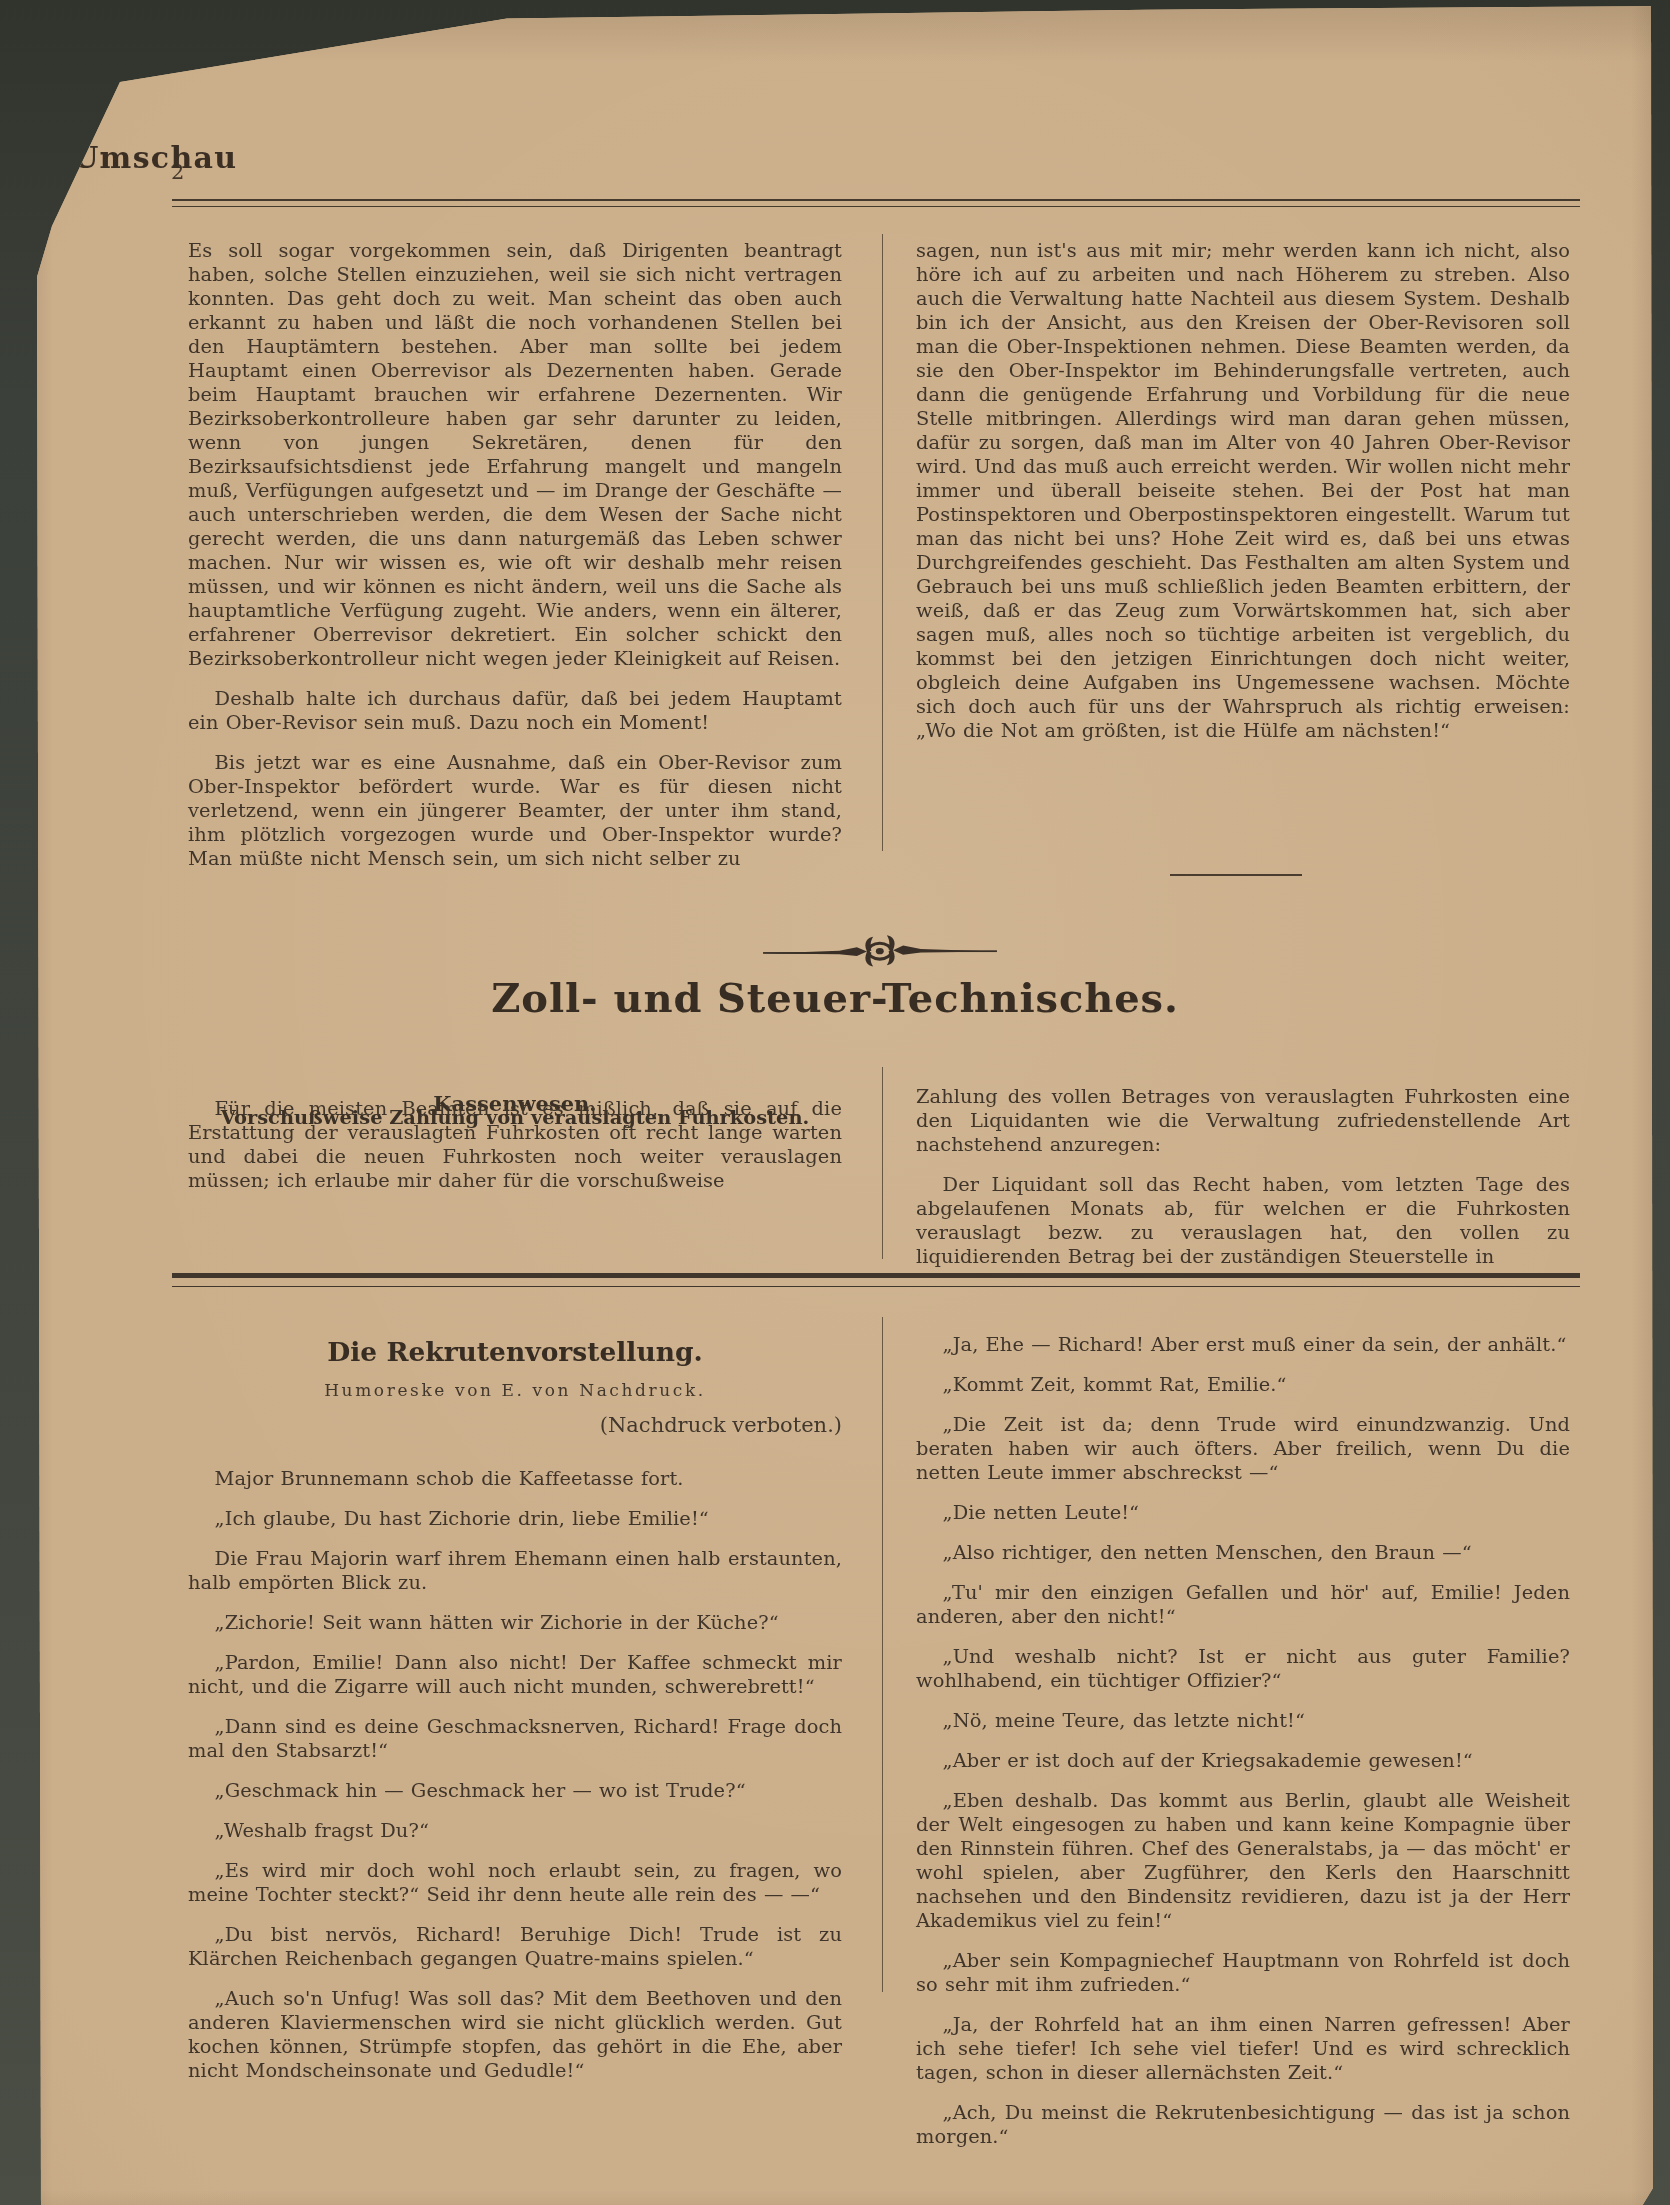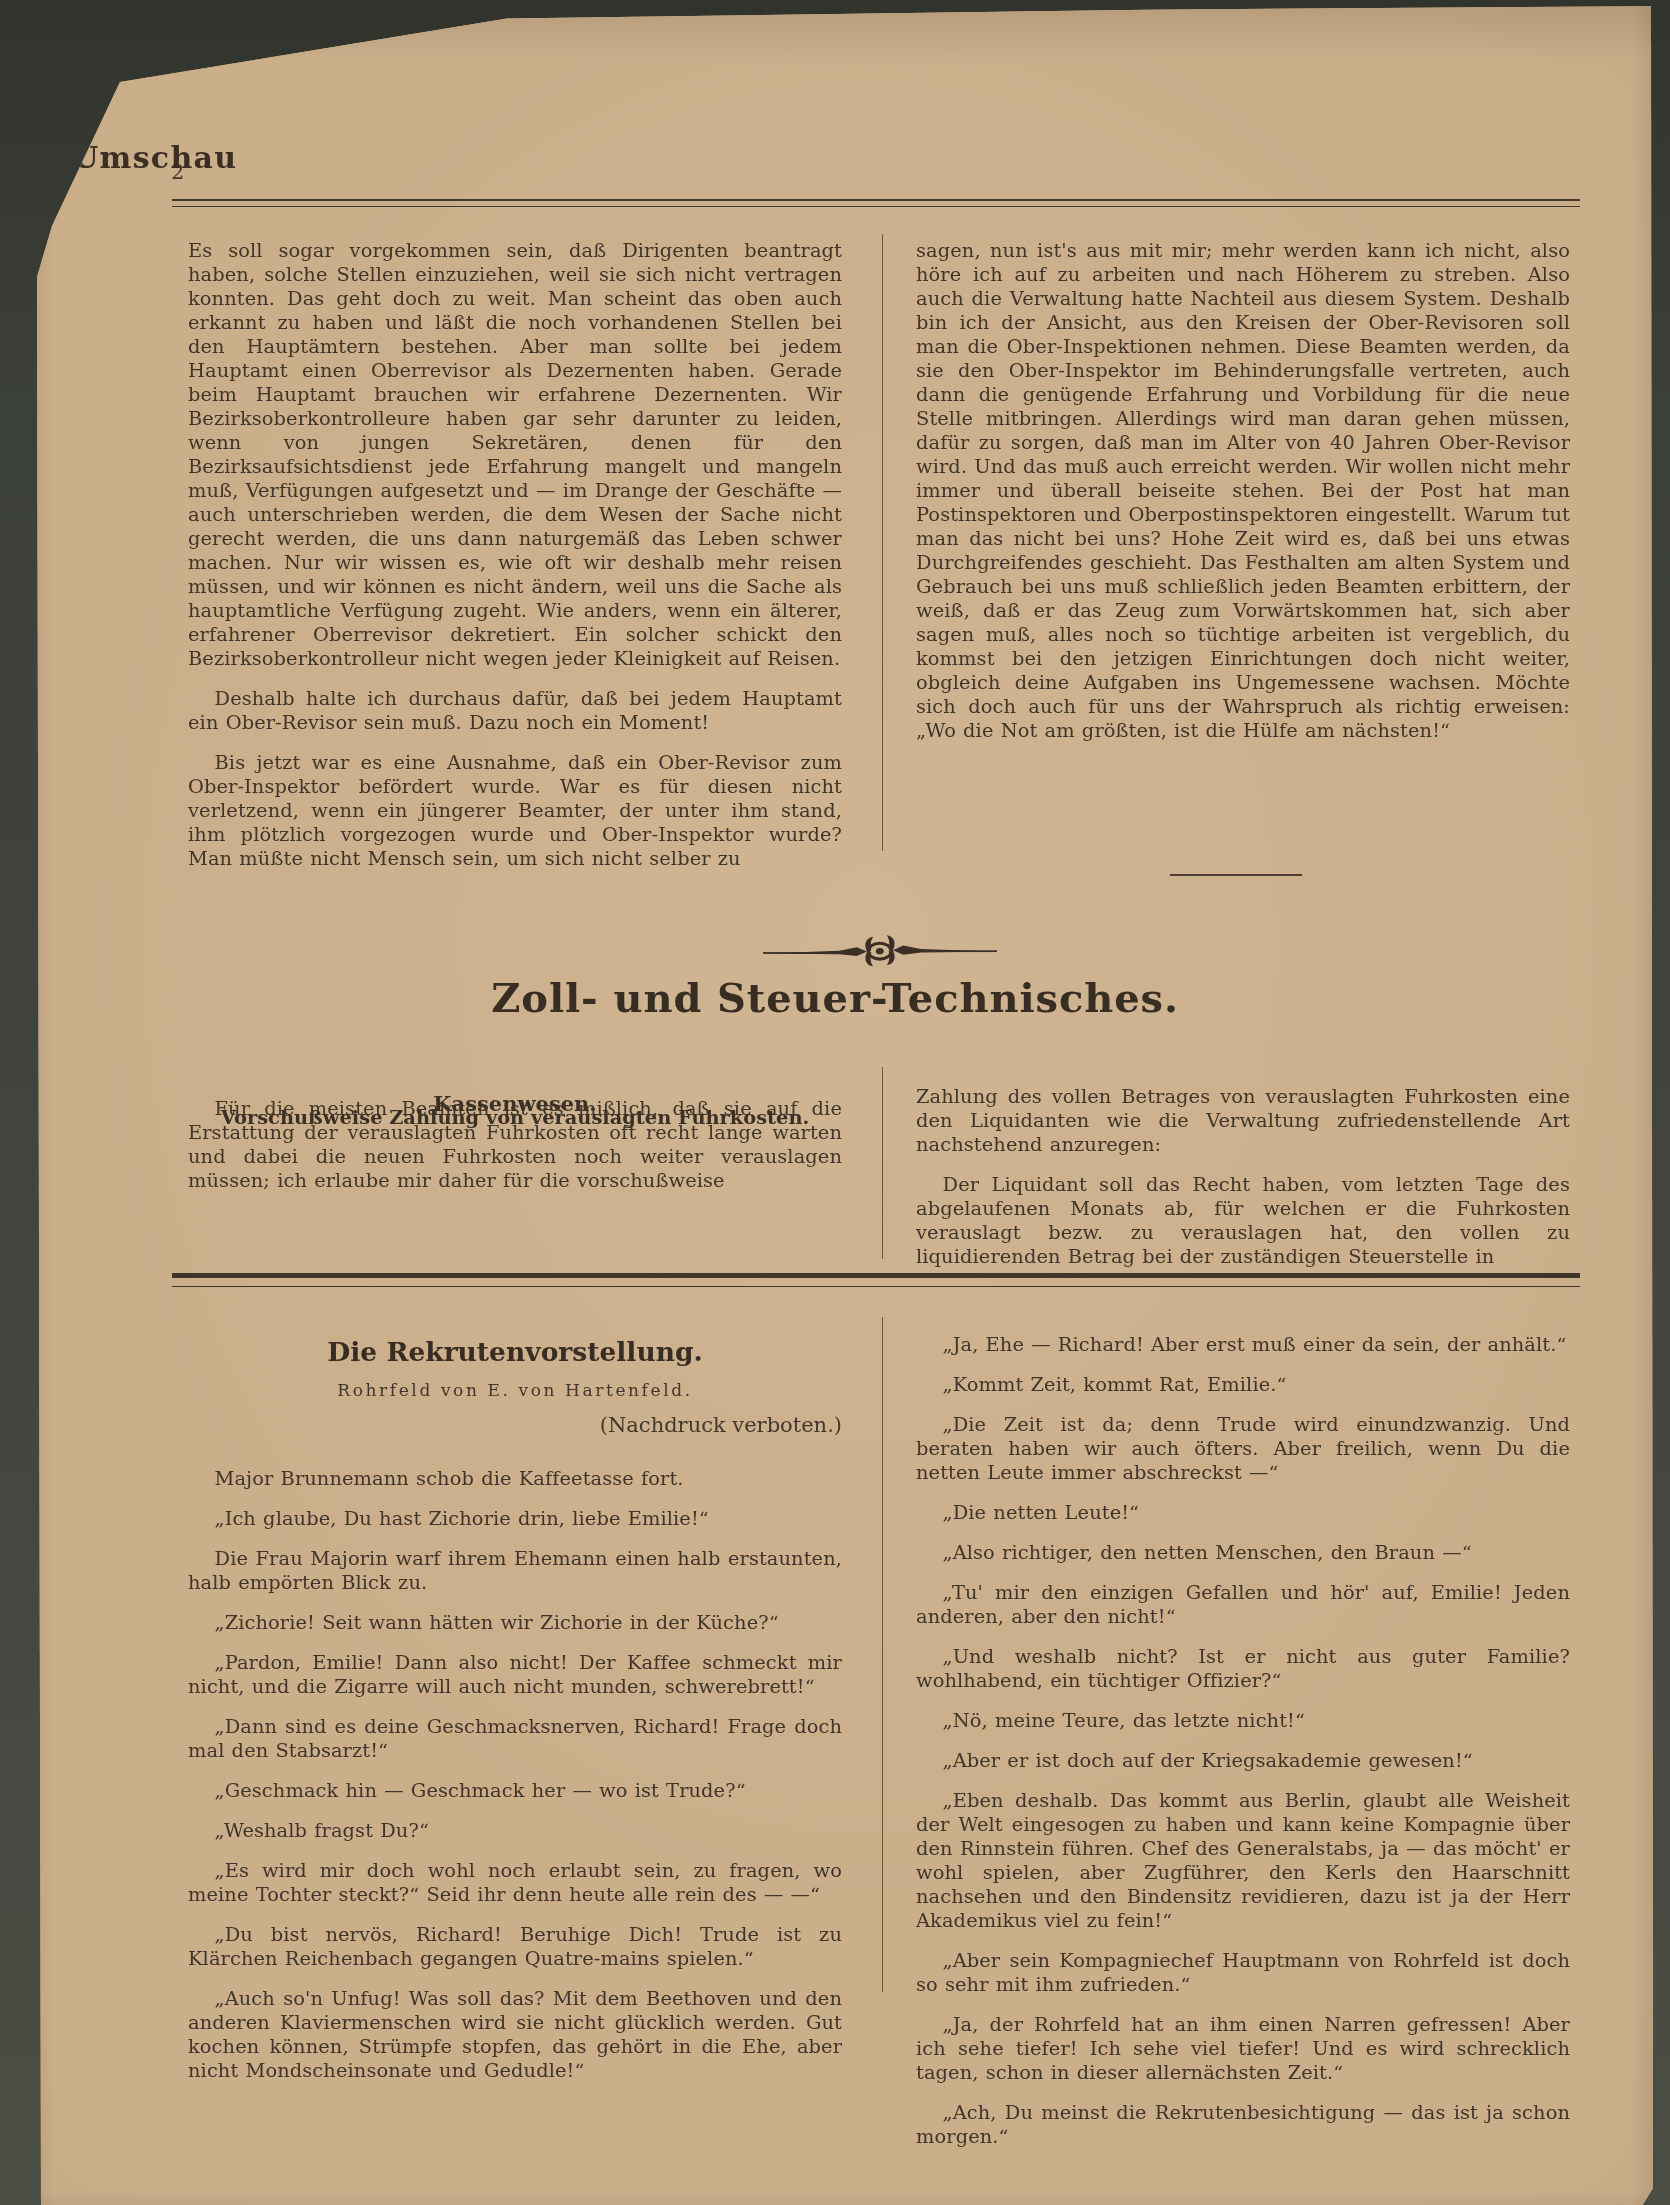--- a/index.html
+++ b/index.html
@@ -95,21 +95,21 @@
     </div>
   <div class="col" style="left:900px;top:1069px;">
       <p class="noindent">Zahlung des vollen Betrages von verauslagten Fuhrkosten eine den Liquidanten wie die Verwaltung zufriedenstellende Art nachstehend anzuregen:</p>
       <p>Der Liquidant soll das Recht haben, vom letzten Tage des abgelaufenen Monats ab, für welchen er die Fuhrkosten verauslagt bezw. zu verauslagen hat, den vollen zu liquidierenden Betrag bei der zuständigen Steuerstelle in</p>
     </div>
   <div class="vrule" style="left:882px;top:1067px;height:192px;"></div>
 
   <div class="sep-rule"></div>
 
   <div class="feui-title">Die Rekrutenvorstellung.</div>
-  <div class="feui-byline">Rohrfeld von E. von Hartenfeld.</div>
+  <div class="feui-byline">Humoreske von E. von Nachdruck.</div>
   <div class="feui-notice">(Nachdruck verboten.)</div>
   <div class="col" style="left:172px;top:1451px;">
       <p>Major Brunnemann schob die Kaffeetasse fort.</p>
       <p>„Ich glaube, Du hast Zichorie drin, liebe Emilie!“</p>
       <p>Die Frau Majorin warf ihrem Ehemann einen halb erstaunten, halb empörten Blick zu.</p>
       <p>„Zichorie! Seit wann hätten wir Zichorie in der Küche?“</p>
       <p>„Pardon, Emilie! Dann also nicht! Der Kaffee schmeckt mir nicht, und die Zigarre will auch nicht munden, schwerebrett!“</p>
       <p>„Dann sind es deine Geschmacksnerven, Richard! Frage doch mal den Stabsarzt!“</p>
       <p>„Geschmack hin — Geschmack her — wo ist Trude?“</p>
       <p>„Weshalb fragst Du?“</p>

